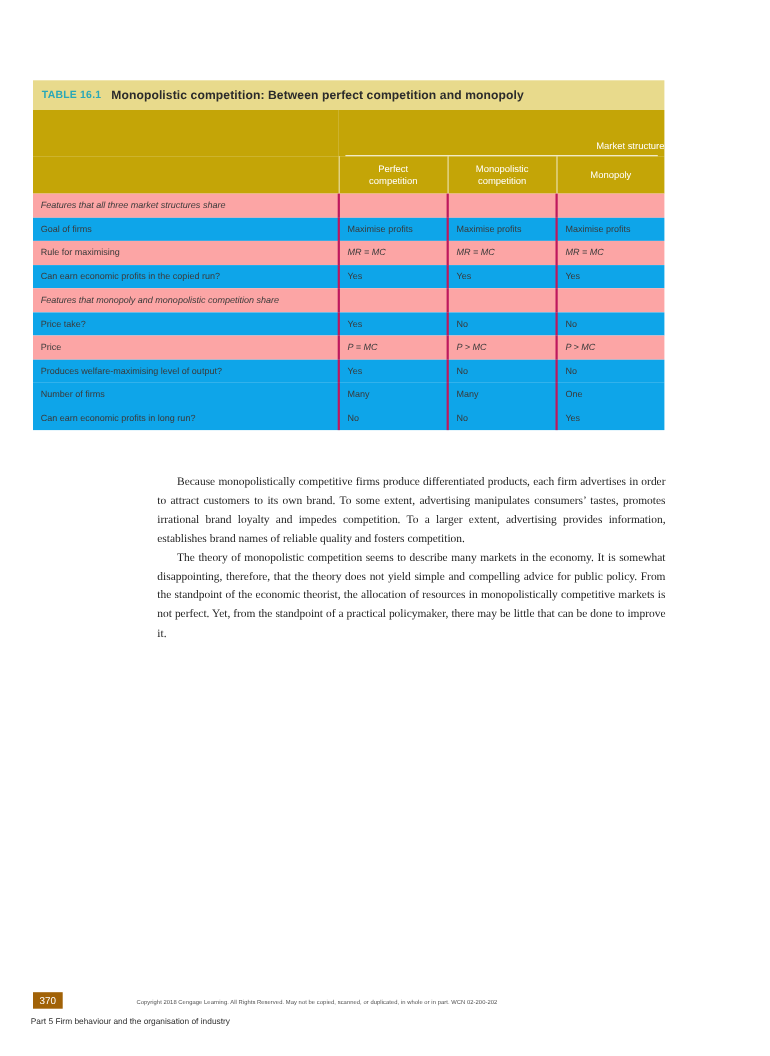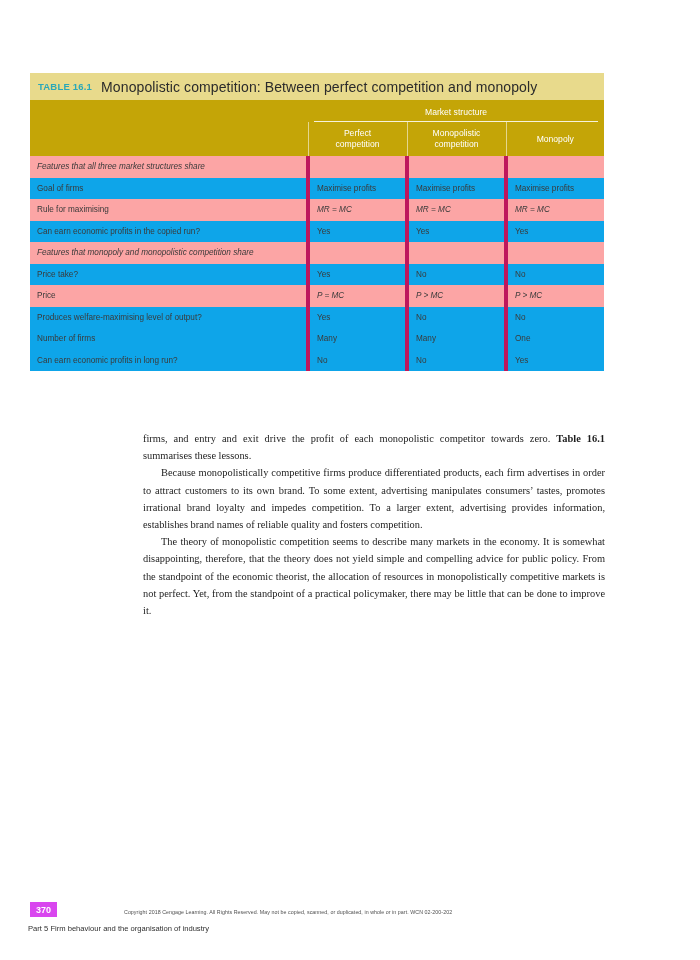--- a/index.html
+++ b/index.html
@@ -33,43 +33,44 @@
   }
   .table-caption-label {
     color: #2aa8b8;
     font-size: 9.5px;
     font-weight: bold;
     letter-spacing: 0.2px;
     margin-right: 9px;
   }
   .table-caption-title {
     color: #2b2b2b;
-    font-size: 14px;
-    font-weight: normal;
+    font-size: 11px;
+    font-weight: bold;
     letter-spacing: 0.1px;
   }
 
   .tbl {
     width: 100%;
     border-collapse: collapse;
     table-layout: fixed;
   }
 
   
   .hdr-band td {
     background: #c4a507;
     padding: 0;
     vertical-align: bottom;
   }
   .ms-group {
     color: #ffffff;
     font-size: 8.6px;
-    text-align: center;
+    text-align: right;
     padding: 7px 0 4px 0;
     position: relative;
+    margin-top: 20px;
   }
   .ms-rule {
     height: 1px;
     background: #ffffff;
     margin: 0 6px;
     opacity: 0.85;
   }
   .colhead-row td {
     background: #c4a507;
     color: #ffffff;
@@ -85,21 +86,21 @@
     border-left: none;
   }
 
   
   .tbl tbody td {
     font-size: 8.2px;
     color: #3a3a3a;
     padding: 5px 7px;
     vertical-align: middle;
     line-height: 11.5px;
-    border-left: 4px solid #be185d;
+    border-left: 2px solid #be185d;
   }
   .tbl tbody td.c0 {
     border-left: none;
   }
   tr.rA td { background: #fca5a5; margin-left: 16px; }
   tr.rB td { background: #0ea5e9; }
   td.sec {
     font-style: italic;
     color: #4a4a4a;
   }
@@ -129,24 +130,24 @@
     font-weight: bold;
   }
 
   
   .pg-badge {
     position: absolute;
     left: 30px;
     top: 902px;
     width: 27px;
     height: 15px;
-    background: #d946ef;
+    background: #a16207;
     color: #ffffff;
     font-size: 9px;
-    font-weight: bold;
+    font-weight: normal;
     display: flex;
     align-items: center;
     justify-content: center;
   }
   .copyright {
     position: absolute;
     left: 124px;
     top: 909px;
     font-size: 5.3px;
     color: #4f4f4f;
@@ -264,20 +265,19 @@
           <td class="c0">Can earn economic profits in long run?</td>
           <td>No</td>
           <td>No</td>
           <td>Yes</td>
         </tr>
       </tbody>
   </table>
 </div>
 
 <div class="bodycopy">
-  <p><span>firms, and entry and exit drive the profit of each monopolistic competitor towards zero. </span><b>Table 16.1</b><span> summarises these lessons.</span></p>
   <p class="indent">Because monopolistically competitive firms produce differentiated products, each firm advertises in order to attract customers to its own brand. To some extent, advertising manipulates consumers’ tastes, promotes irrational brand loyalty and impedes competition. To a larger extent, advertising provides information, establishes brand names of reliable quality and fosters competition.</p>
   <p class="indent">The theory of monopolistic competition seems to describe many markets in the economy. It is somewhat disappointing, therefore, that the theory does not yield simple and compelling advice for public policy. From the standpoint of the economic theorist, the allocation of resources in monopolistically competitive markets is not perfect. Yet, from the standpoint of a practical policymaker, there may be little that can be done to improve it.</p>
 </div>
 
 <div class="pg-badge">370</div>
 <div class="copyright">Copyright 2018 Cengage Learning. All Rights Reserved. May not be copied, scanned, or duplicated, in whole or in part.  WCN 02-200-202</div>
 <div class="part-line"><span class="part-bold">Part 5</span><span> Firm behaviour and the organisation of industry</span></div>
 
 </body></html>

